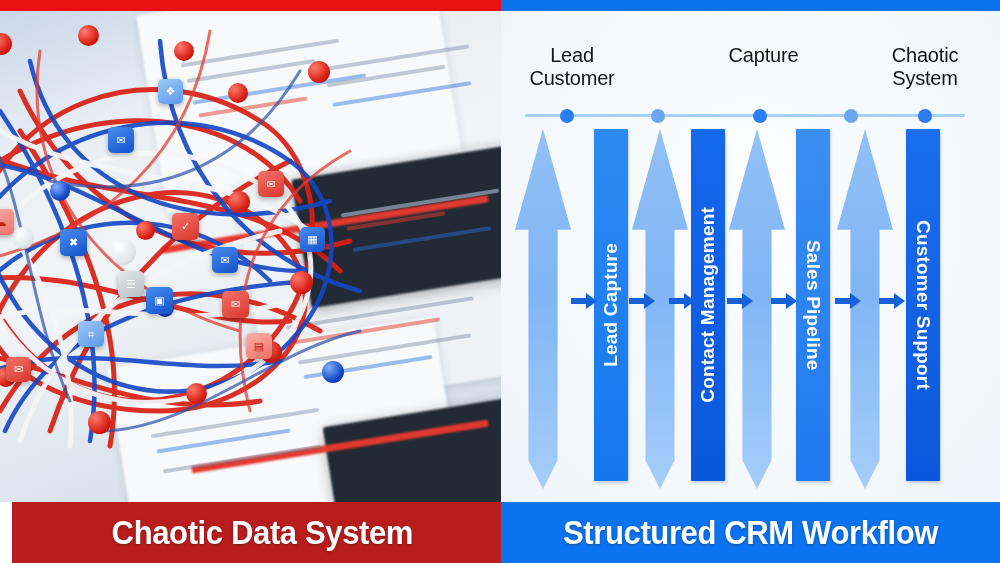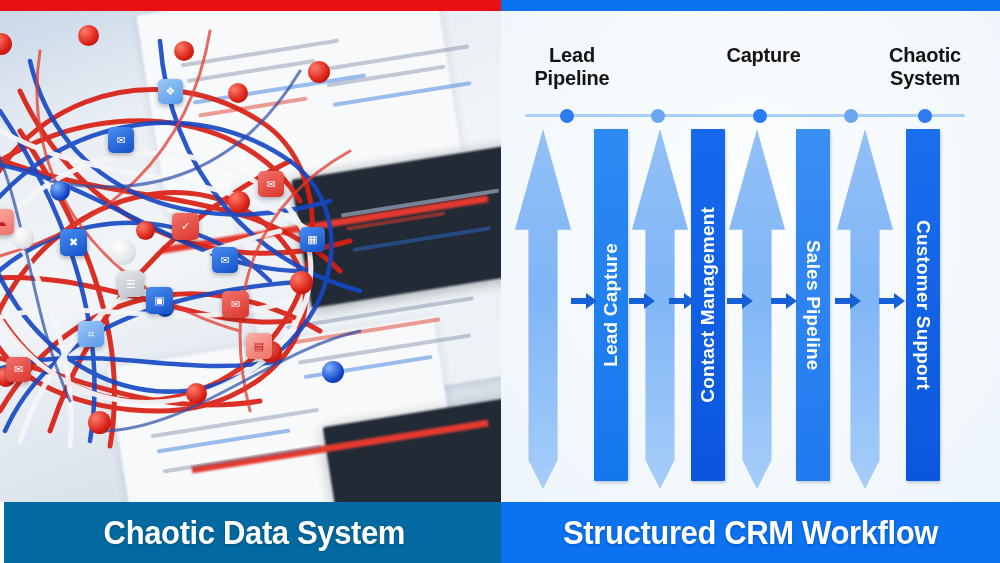--- a/index.html
+++ b/index.html
@@ -73,21 +73,21 @@
   #right-panel {
     position:absolute; left:501px; top:11px; width:499px; height:491px;
     background:#F6FAFC;
   }
   #right-panel::after {
     content:""; position:absolute; inset:0; pointer-events:none;
     background:radial-gradient(ellipse at 50% 40%, rgba(255,255,255,.7), rgba(222,236,248,.35));
   }
 
   .step-label {
-    position:absolute; text-align:center; font-weight:bold; color:#141414;
+    position:absolute; text-align:center; font-weight:normal; color:#141414;
     font-size:20px; line-height:1.14; letter-spacing:-.2px; z-index:6;
   }
 
   #timeline { position:absolute; left:24px; top:103px; width:440px; height:3px;
               background:#A8CFF8; border-radius:2px; z-index:4; }
   .tl-dot { position:absolute; top:-5.5px; width:14px; height:14px; border-radius:50%; z-index:5; }
   .tl-dot.dark  { background:#2B7CF0; }
   .tl-dot.light { background:#6BA6F2; }
 
   .flowshape { position:absolute; z-index:3; }
@@ -115,21 +115,21 @@
 
   
   .connector { position:absolute; z-index:7; width:26px; height:16px; }
   .connector svg { display:block; }
 
   
   .caption {
     position:absolute; bottom:0; height:61px; display:flex;
     align-items:center; justify-content:center;
   }
-  #caption-left  { left:4px;   width:501px; background:#0369a1; }
+  #caption-left  { left:12px;   width:501px; background:#b91c1c; }
   #caption-right { left:501px; width:499px; background:#0B72F0; }
   .caption span {
     color:#fff; font-weight:bold; font-size:33px; letter-spacing:-.4px;
     text-shadow:0 1px 3px rgba(0,0,0,.25);
     transform:scaleX(.94); display:inline-block;
   }
 </style>
 </head>
 <body>
 
@@ -277,21 +277,21 @@
       <div class="appicon blue" style="left:340px; top:196px; width:25px; height:25px;">
           <span>▦</span>
         </div>
     </div>
   </div>
 
   <div id="right-panel">
 
     <div class="step-label" style="left:16px; top:33px; width:110px;">
       <div>Lead</div>
-      <div>Pipeline</div>
+      <div>Customer</div>
     </div>
     <div class="step-label" style="left:205px; top:33px; width:115px;">
       <div>Capture</div>
     </div>
     <div class="step-label" style="left:360px; top:33px; width:128px;">
       <div>Chaotic</div>
       <div>System</div>
     </div>
 
     <div id="timeline">

